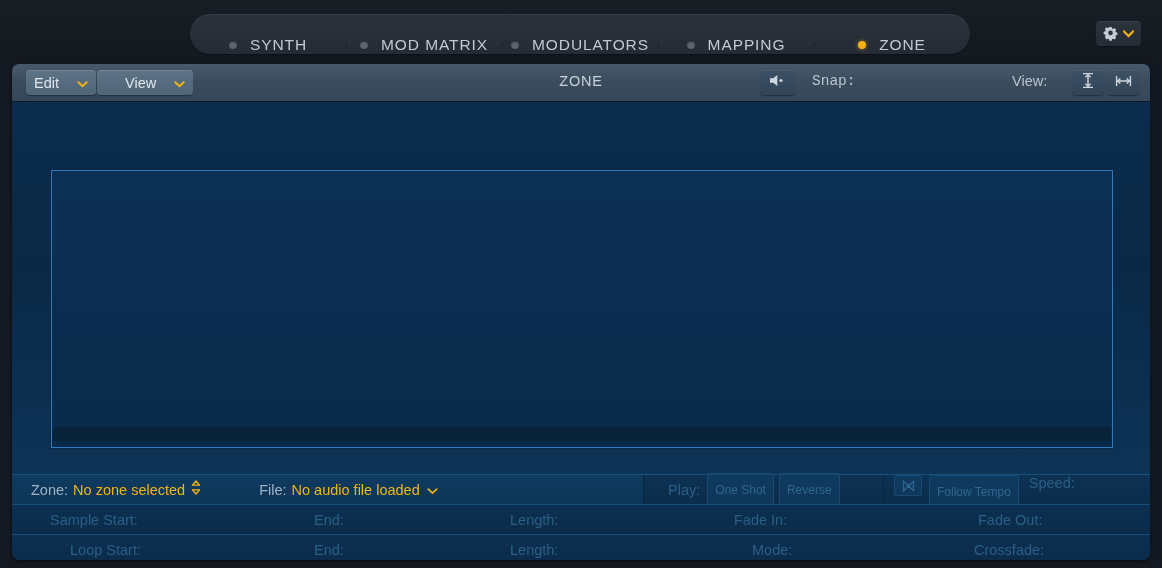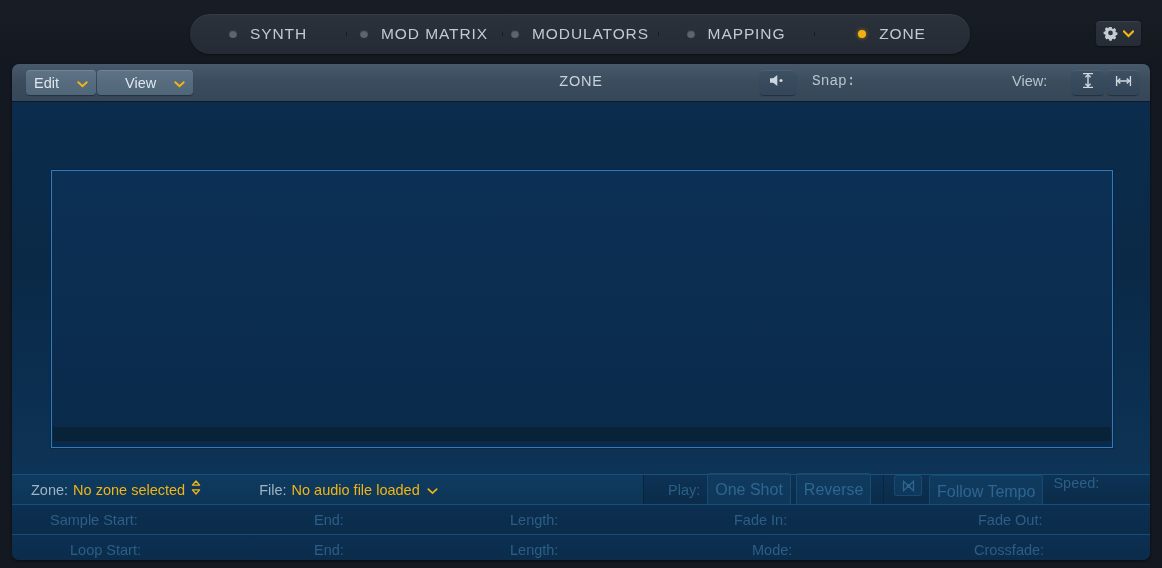--- a/index.html
+++ b/index.html
@@ -16,21 +16,21 @@
   
   .topbar{
     position:absolute;left:0;top:0;width:1162px;height:60px;
     background:linear-gradient(180deg,#191e26 0%,#141920 100%);
   }
   .tabpill{
     position:absolute;left:190px;top:14px;width:780px;height:40px;
     border-radius:20px;
     background:linear-gradient(180deg,#2b323c 0%,#252b34 100%);
     box-shadow:inset 0 1px 0 rgba(255,255,255,.05),0 1px 2px rgba(0,0,0,.45);
-    display:flex;align-items:center;overflow:hidden;
+    display:flex;align-items:flex-end;overflow:hidden;
   }
   .tab{
     flex:1 1 0;display:flex;align-items:center;justify-content:center;
     gap:13px;position:relative;cursor:default;
   }
   .tab + .tab::before{
     content:"";position:absolute;left:0;top:7px;bottom:7px;width:1px;
     background:#171c23;
   }
   .tab .dot{
@@ -150,21 +150,21 @@
   .seg1{position:absolute;left:0;top:0;bottom:0;width:630px;display:flex;align-items:center;}
   .seg2{position:absolute;left:631px;top:0;bottom:0;width:239px;display:flex;align-items:center;
         background:linear-gradient(180deg,#0d3254 0%,#0b2c4a 100%);border-left:1px solid #06263f;}
   .seg3{position:absolute;left:871px;top:0;bottom:0;right:0;display:flex;
         background:linear-gradient(180deg,#0d3254 0%,#0b2c4a 100%);border-left:1px solid #06263f;}
 
   .pbtn{
     height:34px;border-radius:3px;display:flex;align-items:center;padding:0 8px;
     background:rgba(18,66,104,.55);
     box-shadow:inset 0 0 0 1px rgba(37,96,140,.45);
-    font-size:16px;color:#2e6690;
+    font-size:12px;color:#2e6690;
   }
   .ibtn{
     height:21px;width:28px;border-radius:3px;display:flex;align-items:center;justify-content:center;
     background:rgba(18,66,104,.55);
     box-shadow:inset 0 0 0 1px rgba(37,96,140,.45);
   }
   .pcell{position:absolute;font-size:14.5px;color:#2b5f86;}
 </style>
 </head>
 <body>

